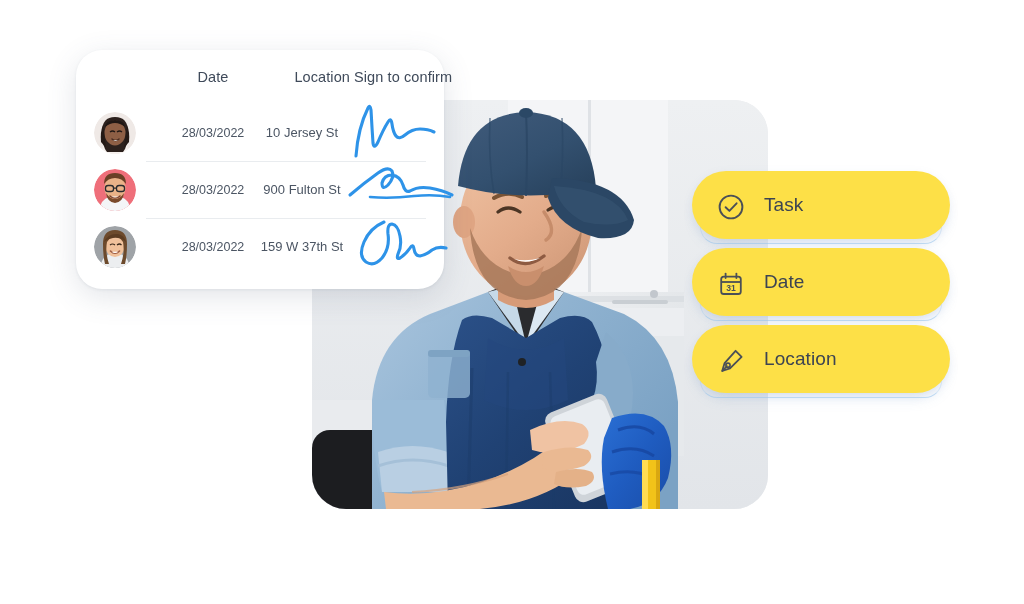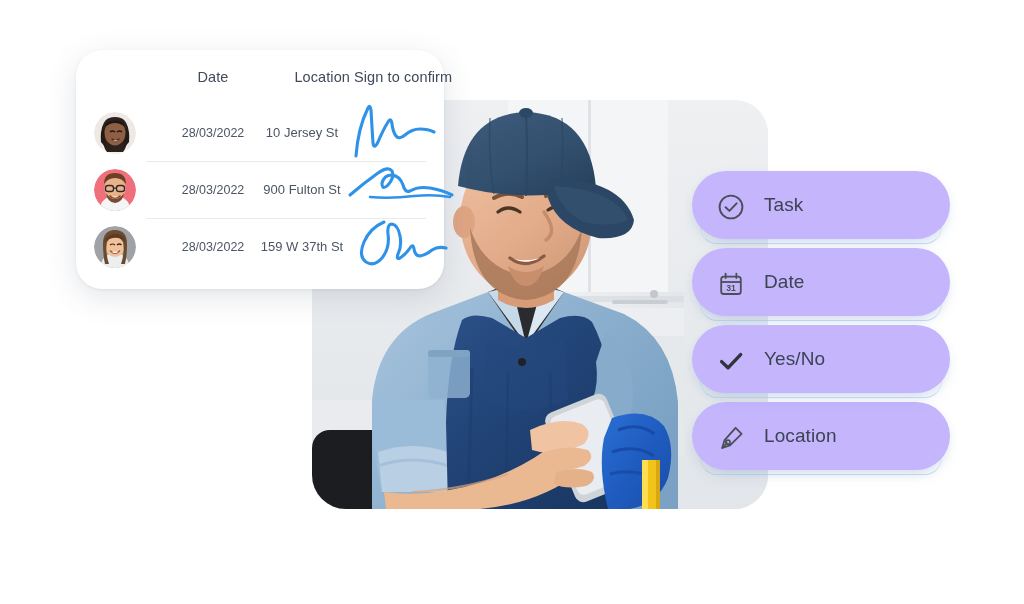--- a/index.html
+++ b/index.html
@@ -131,21 +131,21 @@
     position: absolute;
     left: 692px;
     top: 171px;
     width: 258px;
     z-index: 4;
   }
   .pill {
     position: relative;
     height: 68px;
     border-radius: 34px;
-    background: #c4b5fd;
+    background: #fde047;
     display: flex;
     align-items: center;
     padding-left: 22px;
     margin-bottom: 9px;
     box-shadow: 0 3px 10px rgba(120, 150, 190, 0.13),
                 0 10px 16px -8px rgba(120, 160, 210, 0.30);
   }
   .pill::after {
     content: "";
     position: absolute;
@@ -445,28 +445,20 @@
           <path d="M5.2 13.0 H24.8" stroke="#4a4f57" stroke-width="1.8"></path>
           <path d="M9.6 4.6 V9.0" stroke="#4a4f57" stroke-width="1.8" stroke-linecap="round"></path>
           <path d="M20.4 4.6 V9.0" stroke="#4a4f57" stroke-width="1.8" stroke-linecap="round"></path>
           <text x="15" y="22.2" text-anchor="middle" font-family="'Liberation Sans', sans-serif" font-size="8.6" font-weight="600" fill="#4a4f57">31</text>
         </svg>
       </span>
       <span class="pill-label">Date</span>
     </div>
 
 
-    <div class="pill pill-wide pill-4">
-      <span class="pill-icon">
-        <svg width="30" height="30" viewBox="0 0 30 30" fill="none">
-          <path d="M5.6 15.6 L12.0 21.8 L24.6 8.6" stroke="#2f343c" stroke-width="3.4" stroke-linecap="round" stroke-linejoin="round"></path>
-        </svg>
-      </span>
-      <span class="pill-label">Yes/No</span>
-    </div>
 
     <div class="pill pill-wide pill-5">
       <span class="pill-icon">
         <svg width="30" height="30" viewBox="0 0 30 30" fill="none">
           <path d="M19.6 4.8 L25.6 10.8 L14.0 22.4 L6.2 24.9 L8.6 17.1 Z" stroke="#4a4f57" stroke-width="1.8" stroke-linejoin="round"></path>
           <circle cx="12.0" cy="19.2" r="2.1" stroke="#4a4f57" stroke-width="1.6"></circle>
           <path d="M10.5 20.7 L6.4 24.8" stroke="#4a4f57" stroke-width="1.7" stroke-linecap="round"></path>
           <path d="M8.6 17.1 L14.0 22.4" stroke="#4a4f57" stroke-width="1.3" opacity="0.5"></path>
         </svg>
       </span>

